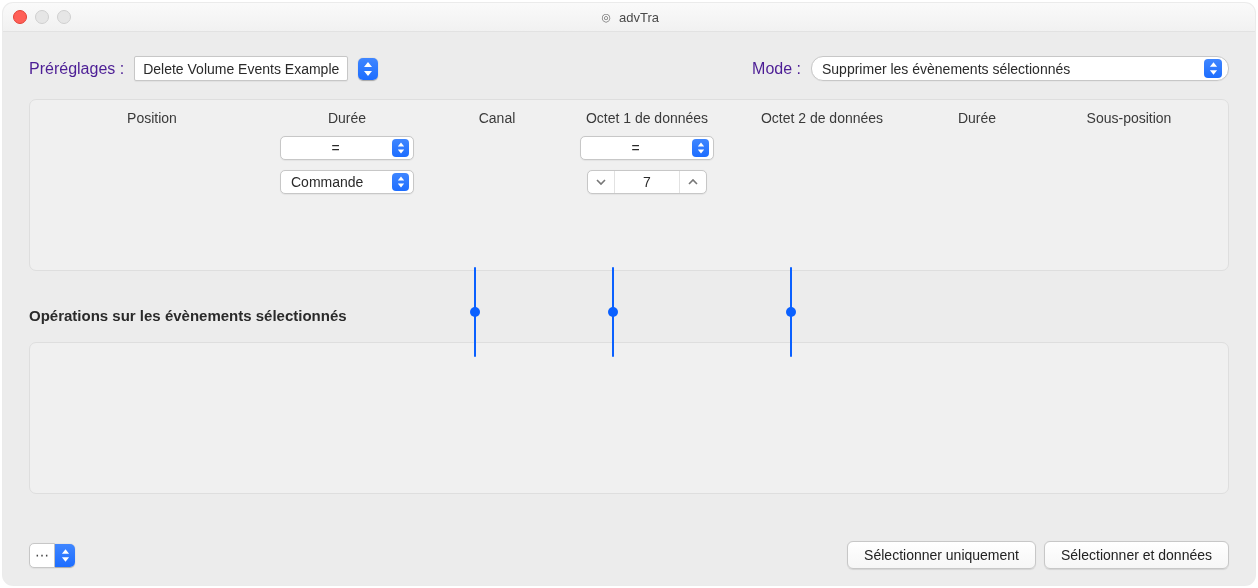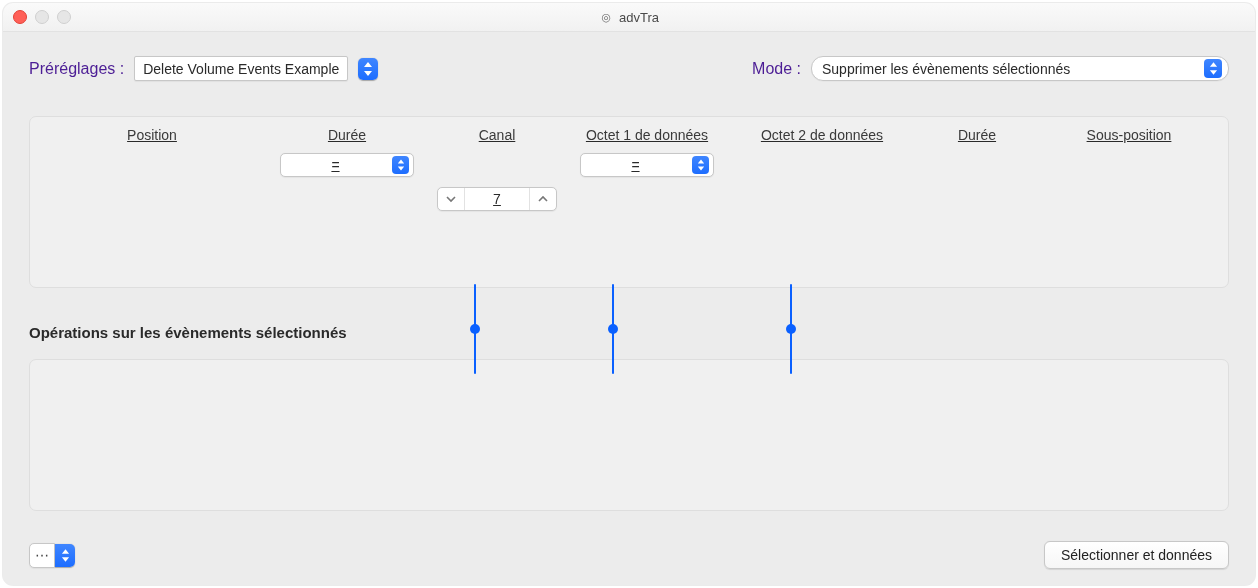--- a/index.html
+++ b/index.html
@@ -100,27 +100,26 @@
   }
   .mode-popup .accent-end svg{width:9px;height:13px;fill:#fff;}
 
   
   .section-title{
     font-weight:600;font-size:15px;
     padding:0 26px 6px 26px;
   }
   
   .panel{
-    margin:17px 26px;
+    margin:0 26px;
     background:var(--panel);
     border:1px solid var(--panel-border);
     border-radius:7px;
     position:relative;
     overflow:visible;
-    text-decoration:underline;
   }
   .panel.conditions{height:170px;}
   .panel.operations{height:150px;margin-top:12px;}
   .col-headers{
     display:grid;
     grid-template-columns: 220px 170px 130px 170px 180px 130px 1fr;
     padding:10px 12px 6px 12px;
     font-size:14px;color:#3a3a3a;
     text-align:center;
   }
@@ -288,20 +287,28 @@
             <svg viewBox="0 0 10 14">
                 <path d="M5 0 L9 5 H1 Z M5 14 L1 9 H9 Z"></path>
               </svg>
           </span>
         </div>
         <div class="blank"></div>
         <div class="blank"></div>
         <div class="blank"></div>
 
         <div class="blank"></div>
+        <div class="small-popup">
+          <span class="txt" style="margin-left:0;text-align:left;">Commande</span>
+          <span class="accent-end">
+            <svg viewBox="0 0 10 14">
+                <path d="M5 0 L9 5 H1 Z M5 14 L1 9 H9 Z"></path>
+              </svg>
+          </span>
+        </div>
         <div class="blank"></div>
         <div class="stepper">
           <div class="btn">
             <svg viewBox="0 0 10 10">
                 <path d="M1 3 L5 7 L9 3" fill="none" stroke="#777" stroke-width="1.6"></path>
               </svg>
           </div>
           <div class="val">7</div>
           <div class="btn">
             <svg viewBox="0 0 10 10">
@@ -330,17 +337,20 @@
     <div class="ellipsis-btn">
       <span>⋯</span>
     </div>
     <div class="ellipsis-accent">
       <svg viewBox="0 0 10 14">
           <path d="M5 0 L9 5 H1 Z M5 14 L1 9 H9 Z"></path>
         </svg>
     </div>
     <div class="spacer"></div>
     <div class="push-btn">
+      <span>Sélectionner uniquement</span>
+    </div>
+    <div class="push-btn">
       <span>Sélectionner et données</span>
     </div>
   </div>
 
 </div>
 
 </body></html>

